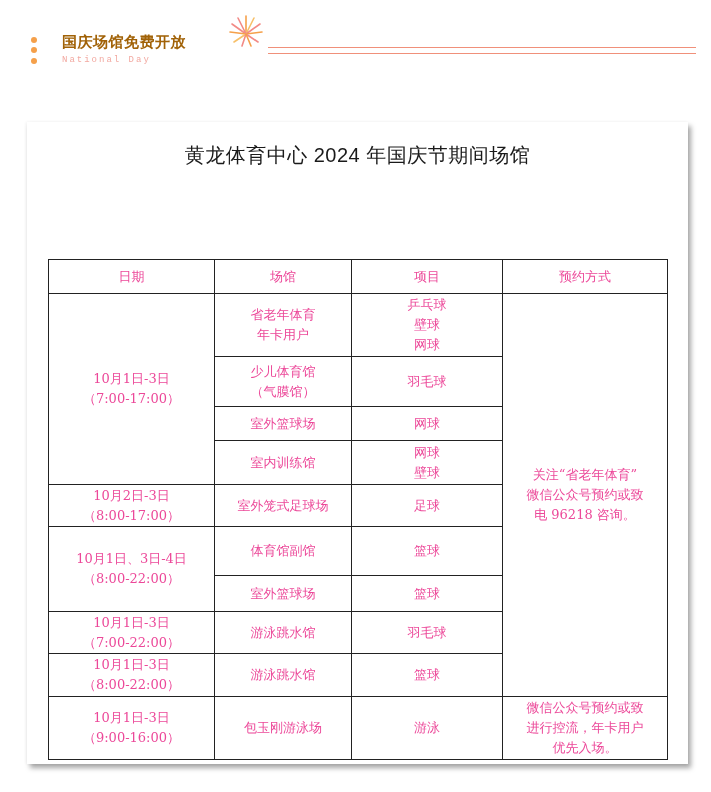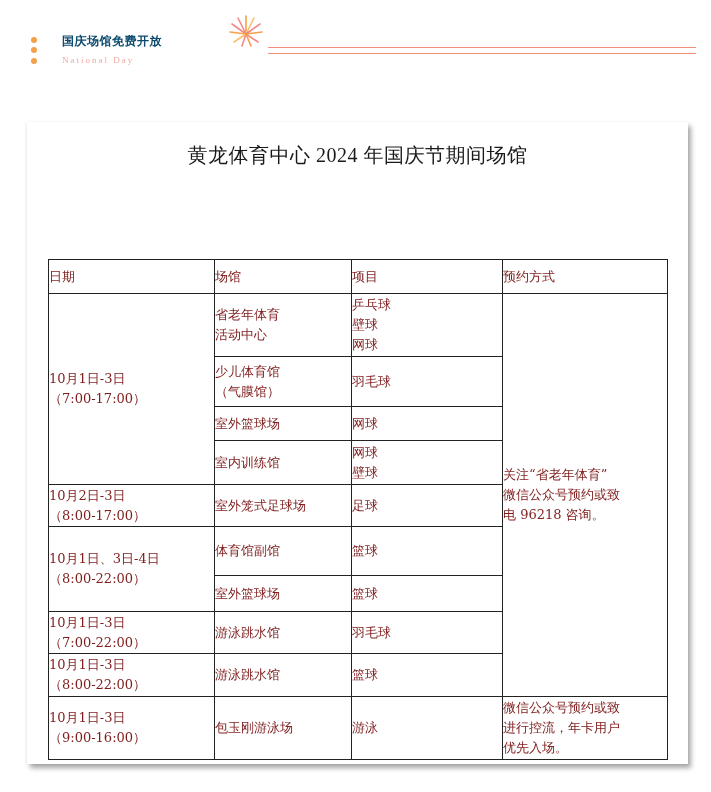--- a/index.html
+++ b/index.html
@@ -7,49 +7,49 @@
     width: 711px; height: 792px; position: relative; overflow: hidden;
     background: #ffffff;
     font-family: "DejaVu Serif", "Liberation Serif", serif;
   }
   
   .banner { position: absolute; left: 0; top: 0; width: 711px; height: 90px; }
   .dot { position: absolute; width: 6px; height: 6px; border-radius: 50%; background: #F5A04A; left: 31px; }
   .banner-title {
     position: absolute; left: 62px; top: 33px;
     font-family: Liberation Serif, serif; font-weight: bold;
-    font-size: 12px; color: #0c4a6e; letter-spacing: 0.5px; white-space: nowrap;
+    font-size: 15px; color: #a16207; letter-spacing: 0.5px; white-space: nowrap;
   }
   .banner-sub {
     position: absolute; left: 62px; top: 55px;
-    font-family: Liberation Serif, serif; font-size: 9px;
+    font-family: Liberation Mono, monospace; font-size: 9px;
     color: #F2A8A0; letter-spacing: 2px; white-space: nowrap;
   }
   .firework { position: absolute; left: 226px; top: 12px; width: 40px; height: 38px; }
   .rule { position: absolute; left: 268px; width: 428px; height: 1px; background: #F0907A; }
 
   
   .card {
     position: absolute; left: 27px; top: 122px; width: 661px; height: 642px;
     background: #ffffff;
     box-shadow: 3px 4px 5px rgba(0,0,0,0.35), -1px 0 3px rgba(0,0,0,0.06);
   }
   .doc-title {
     position: absolute; left: 0; width: 661px; text-align: center;
-    font-family: Liberation Serif, serif; font-size: 20px; color: #1a1a1a;
+    font-family: Liberation Sans, sans-serif; font-size: 20px; color: #1a1a1a;
     letter-spacing: 0.5px; white-space: nowrap;
   }
   table.sched {
     position: absolute; left: 21px; top: 137px;
     border-collapse: collapse; table-layout: fixed;
     width: 619px;
   }
   table.sched td, table.sched th {
-    border: 1.3px solid #222; padding: 0; text-align: left; vertical-align: middle;
-    font-size: 13px; color: #7f1d1d; line-height: 20px; font-weight: normal;
+    border: 1.3px solid #222; padding: 0; text-align: center; vertical-align: middle;
+    font-size: 13px; color: #ec4899; line-height: 20px; font-weight: normal;
   }
   table.sched th { font-size: 13px; }
   .c1 { width: 166px; } .c2 { width: 137px; } .c3 { width: 151px; } .c4 { width: 165px; }
   td.note { text-align: left; padding: 0 6px 0 8px; line-height: 21px; }
   .line { display: block; }
 </style>
 </head>
 <body>
 
 <div class="banner">
@@ -95,21 +95,21 @@
       <th>预约方式</th>
     </tr>
 
     <tr style="height:63px">
       <td rowspan="4">
         <span class="line">10月1日-3日</span>
         <span class="line">（7:00-17:00）</span>
       </td>
       <td>
         <span class="line">省老年体育</span>
-        <span class="line">活动中心</span>
+        <span class="line">年卡用户</span>
       </td>
       <td>
         <span class="line">乒乓球</span>
         <span class="line">壁球</span>
         <span class="line">网球</span>
       </td>
       <td rowspan="9" class="note">
         <span class="line">关注“省老年体育”</span>
         <span class="line">微信公众号预约或致</span>
         <span class="line">电 96218 咨询。</span>

